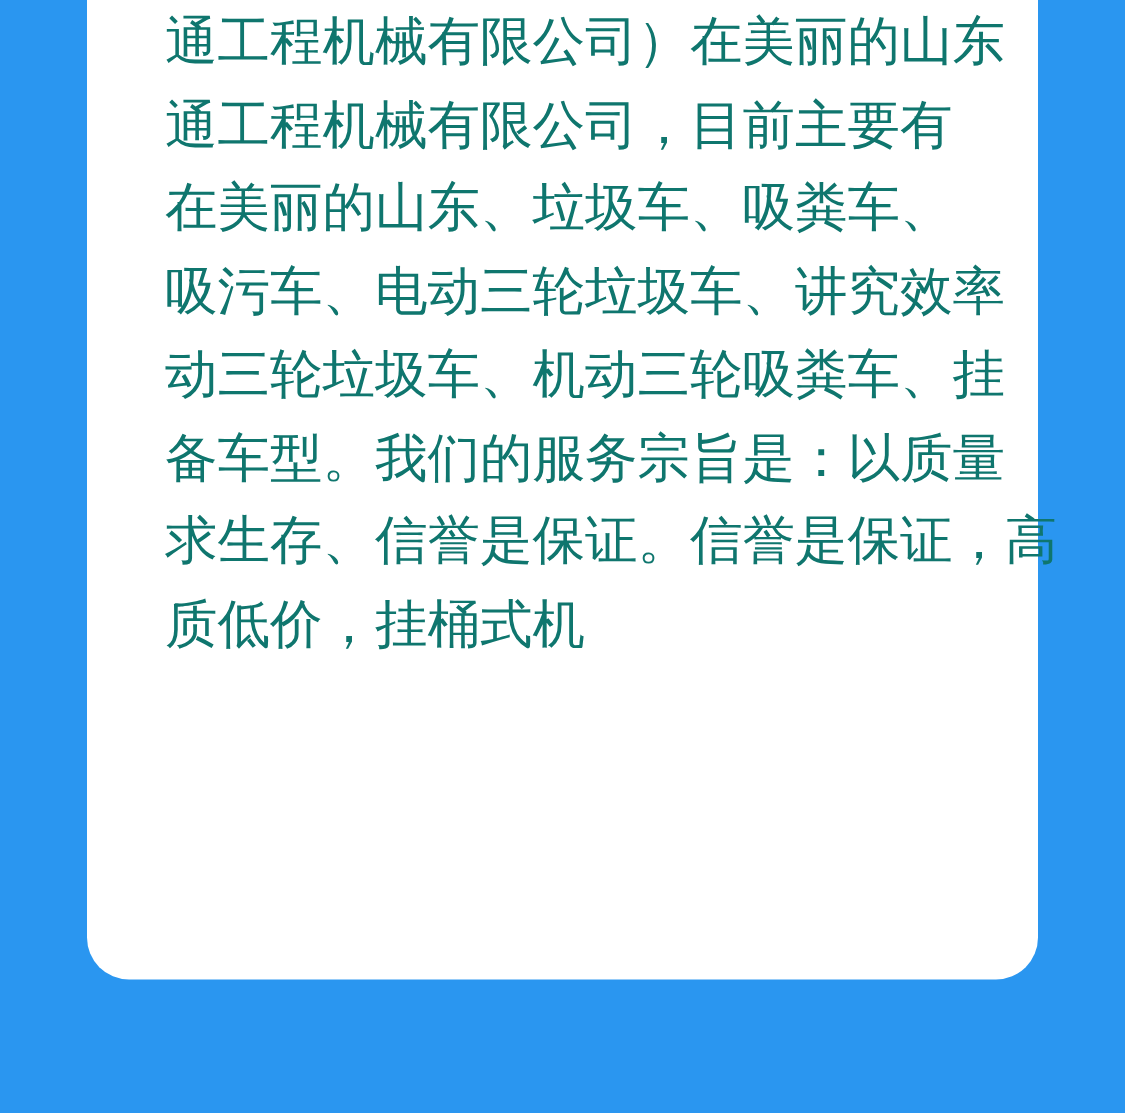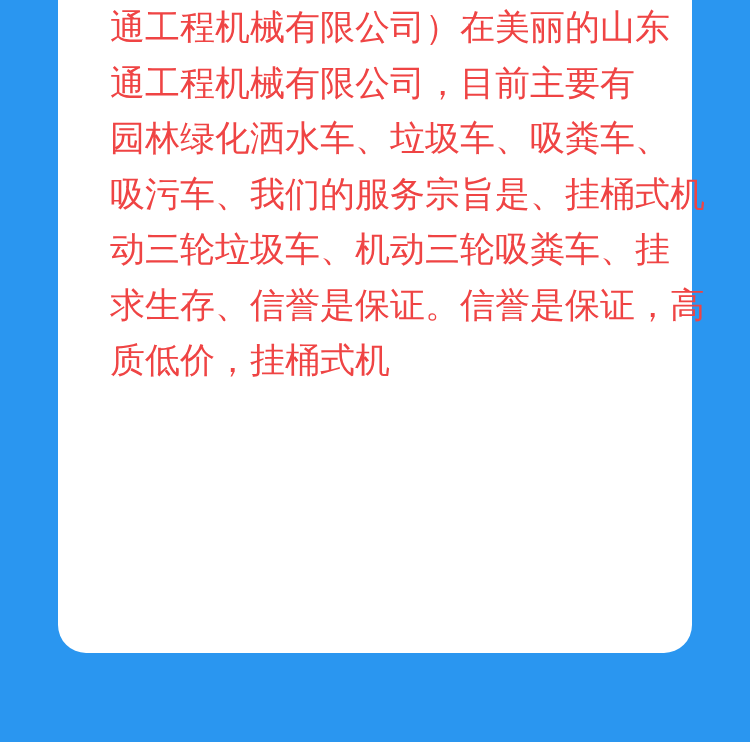--- a/index.html
+++ b/index.html
@@ -34,31 +34,32 @@
     top: 0;
     width: 560px;
     color: #000000;
   }
   .body-text-line {
     font-size: 35px;
     line-height: 55.5px;
     white-space: nowrap;
     letter-spacing: 0;
     font-weight: 500;
-    color: #ef4444;
+    color: #0f766e;
   }
 </style>
 </head>
 <body>
 
 <div class="page-bg"></div>
 
 <div class="content-card">
   <div class="text-block">
     <div class="body-text-line">通工程机械有限公司）在美丽的山东</div>
     <div class="body-text-line">通工程机械有限公司，目前主要有</div>
-    <div class="body-text-line">园林绿化洒水车、垃圾车、吸粪车、</div>
-    <div class="body-text-line">吸污车、我们的服务宗旨是、挂桶式机</div>
+    <div class="body-text-line">在美丽的山东、垃圾车、吸粪车、</div>
+    <div class="body-text-line">吸污车、电动三轮垃圾车、讲究效率</div>
     <div class="body-text-line">动三轮垃圾车、机动三轮吸粪车、挂</div>
+    <div class="body-text-line">备车型。我们的服务宗旨是：以质量</div>
     <div class="body-text-line">求生存、信誉是保证。信誉是保证，高</div>
     <div class="body-text-line">质低价，挂桶式机</div>
   </div>
 </div>
 
 </body></html>

